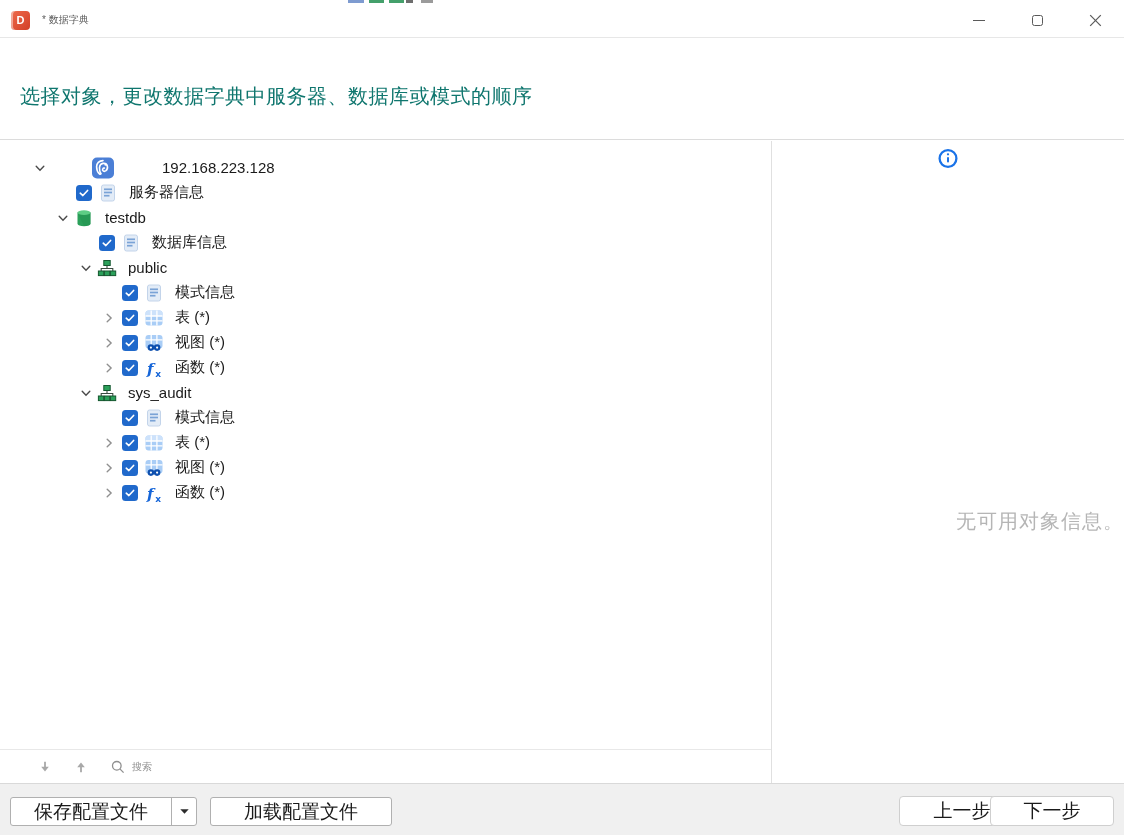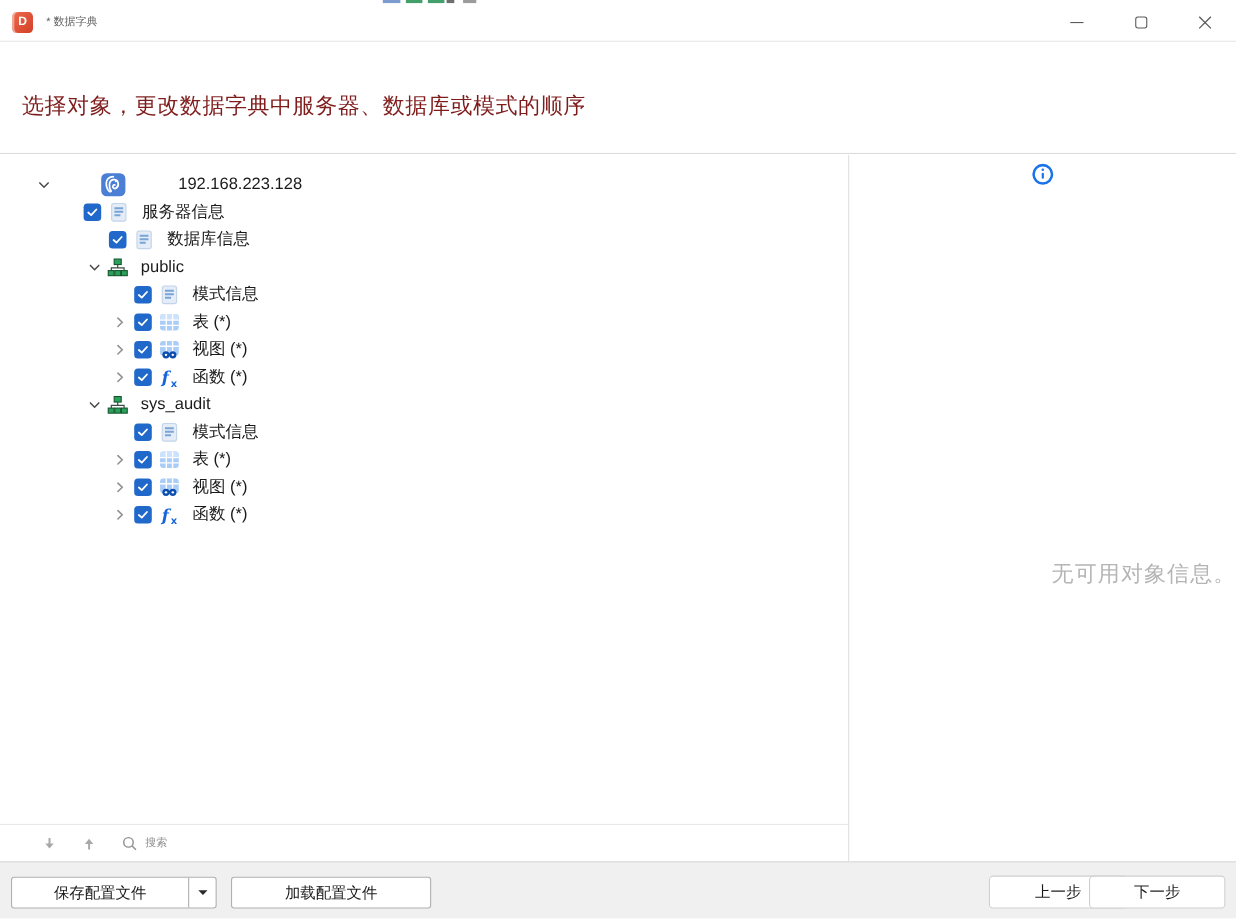--- a/index.html
+++ b/index.html
@@ -32,21 +32,21 @@
   .min-glyph { display:block; width:12px; border-top:1.2px solid #5a5a5a; }
   .max-glyph { display:block; width:11px; height:11px; border:1.2px solid #5a5a5a; border-radius:2.5px; }
 
   
   .header {
     position:absolute; top:39px; left:0; right:0; height:101px;
     background:#fff; border-bottom:1px solid #dcdcdc;
   }
   .header-text {
     position:absolute; left:20px; top:44px;
-    font-size:20px; color:#7f1d1d; letter-spacing:.5px;
+    font-size:20px; color:#0f766e; letter-spacing:.5px;
   }
 
   
   .main { position:absolute; top:141px; left:0; right:0; bottom:52px; background:#fff; }
   .left-panel { position:absolute; left:0; top:0; bottom:0; width:771px; }
   .v-divider { position:absolute; left:771px; top:0; bottom:0; width:1px; background:#e0e0e0; }
   .right-panel { position:absolute; left:772px; right:0; top:0; bottom:0; }
 
   .tree { position:absolute; left:0; right:0; top:0; bottom:34px; overflow:hidden; padding-top:14px; }
   .tree-row { height:25px; display:flex; align-items:center; font-size:15px; cursor:default; }
@@ -81,21 +81,21 @@
     position:absolute; top:330px; left:0; right:0; text-align:right;
     font-size:20px; color:#b5b5b5; letter-spacing:1px;margin-top:37px;
   }
 
   
   .footer {
     position:absolute; left:0; right:0; bottom:0; height:52px;
     background:#f0f0f0; border-top:1px solid #d9d9d9;
   }
   .btn {
-    position:absolute; background:#fff; font-size:14px; color:#1a1a1a;
+    position:absolute; background:#fff; font-size:19px; color:#1a1a1a;
     display:flex; align-items:center; justify-content:center; cursor:default;
     font-family:"Liberation Sans","DejaVu Sans",sans-serif;
   }
   .btn-left { border:1px solid #b0b0b0; border-radius:3px; height:29px; top:13px; }
   .btn-right { border:1px solid #cfcfcf; border-radius:4px; height:30px; top:12px; }
   .split-btn { left:10px; width:187px; padding:0; }
   .split-main { flex:1 1 auto; display:flex; align-items:center; justify-content:center; height:100%; }
   .split-sep { width:1px; height:100%; background:#b0b0b0; flex:0 0 1px; }
   .split-arrow { flex:0 0 24px; display:flex; align-items:center; justify-content:center; height:100%; }
   .load-btn { left:210px; width:182px; }
@@ -167,20 +167,35 @@
             </span>
             <span class="tree-icon">
               <svg width="20" height="20" viewBox="0 0 20 20">
                 <rect x="3.5" y="2" width="13" height="16" rx="2" fill="#e3ecf7" stroke="#c3d4ea"></rect>
                 <line x1="6" y1="6.3" x2="14" y2="6.3" stroke="#7aa3d6" stroke-width="1.7"></line>
                 <line x1="6" y1="9.5" x2="14" y2="9.5" stroke="#7aa3d6" stroke-width="1.7"></line>
                 <line x1="6" y1="12.7" x2="11.5" y2="12.7" stroke="#7aa3d6" stroke-width="1.7"></line>
               </svg>
             </span>
             <span class="tree-label">服务器信息</span>
+          </div>
+          <div class="tree-row" style="padding-left: 51px;">
+            <span class="slot">
+              <svg width="14" height="14" viewBox="0 0 14 14">
+                <polyline points="3.2,5.3 7,9.2 10.8,5.3" stroke="#4a4a4a" stroke-width="1.4" fill="none" stroke-linecap="round"></polyline>
+              </svg>
+            </span>
+            <span class="tree-icon">
+              <svg width="20" height="20" viewBox="0 0 20 20">
+                <path d="M3.5 4.5 h13 v11.3 a6.5 2.4 0 0 1 -13 0 z" fill="#2ba05a"></path>
+                <path d="M3.5 4.5 h13 v11.3 a6.5 2.4 0 0 1 -6.5 2.3 z" fill="#23914f" opacity=".5"></path>
+                <ellipse cx="10" cy="4.6" rx="6.5" ry="2.4" fill="#5ecd85"></ellipse>
+              </svg>
+            </span>
+            <span class="tree-label">testdb</span>
           </div>
           <div class="tree-row" style="padding-left: 74px;">
             <span class="slot"></span>
             <span class="cb-slot">
               <span class="checkbox">
                 <svg width="12" height="12" viewBox="0 0 16 16">
                   <polyline points="3,8.3 6.5,11.4 12.8,4.6" stroke="#fff" stroke-width="2.2" fill="none" stroke-linecap="round" stroke-linejoin="round"></polyline>
                 </svg>
               </span>
             </span>

